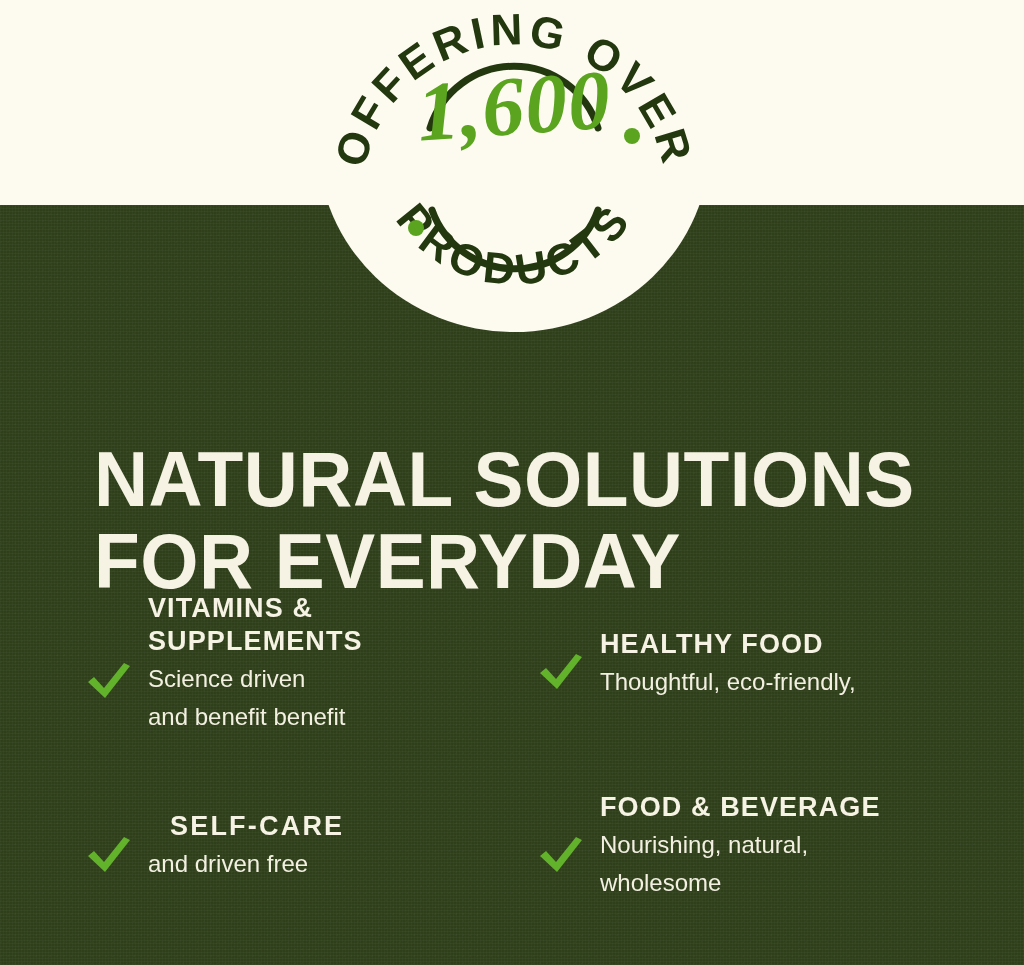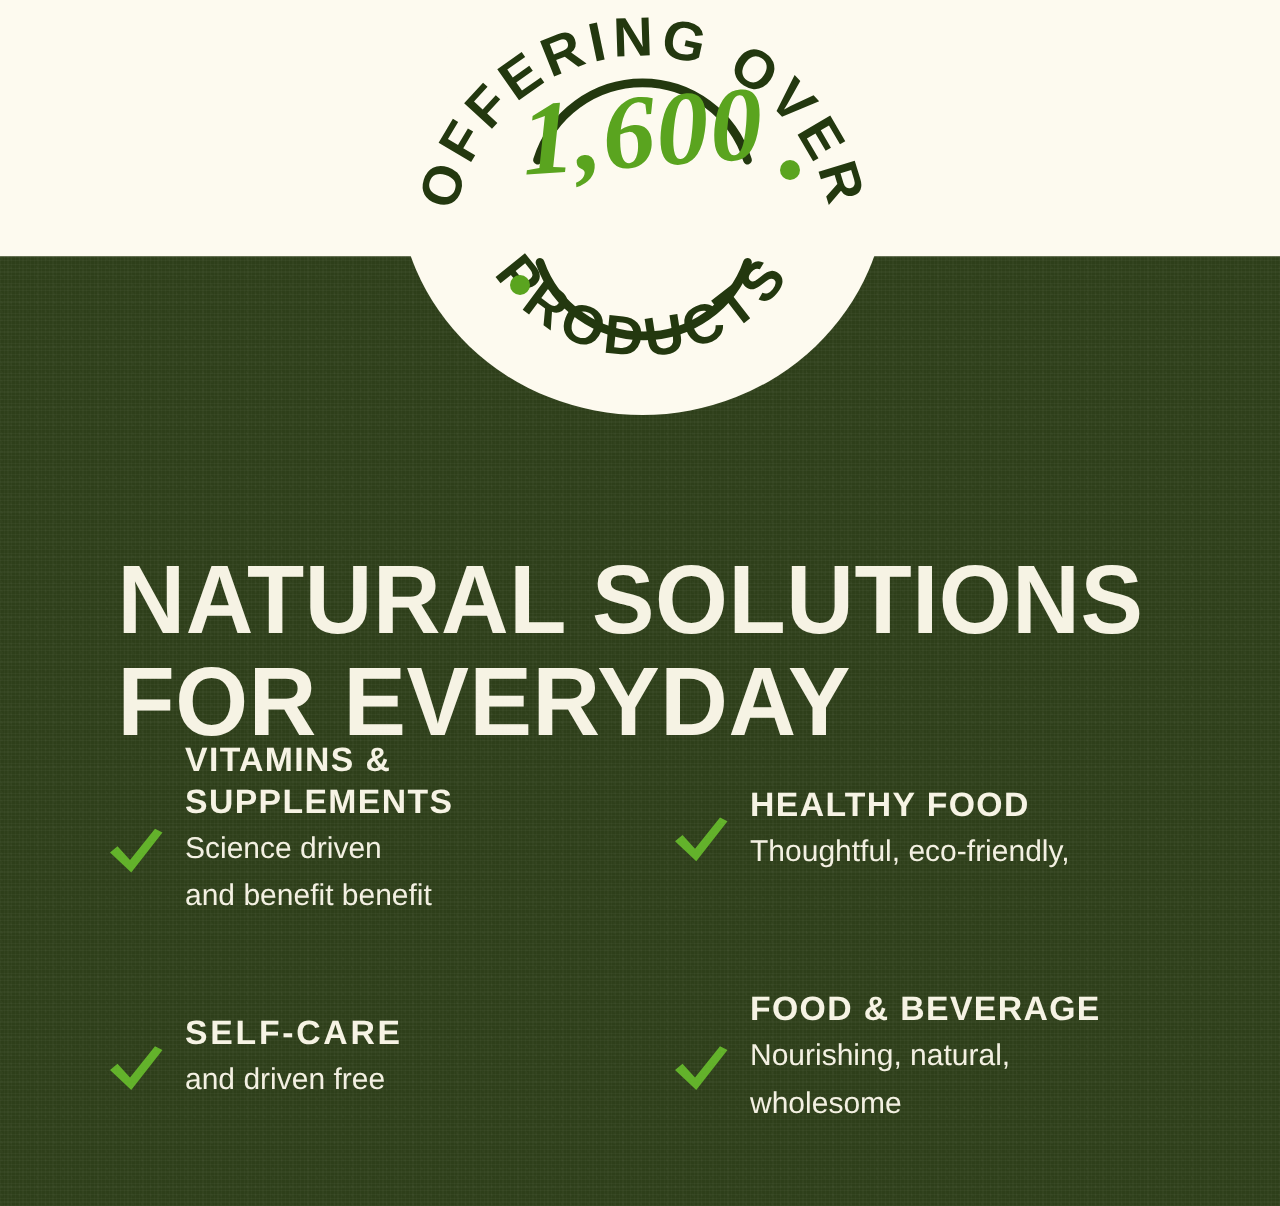--- a/index.html
+++ b/index.html
@@ -152,21 +152,21 @@
   }
   .feature-title {
     color: #f6f3e4;
     font-family: "Liberation Sans", sans-serif;
     font-weight: 700;
     font-size: 27px;
     line-height: 33px;
     letter-spacing: 1.1px;
     margin: 0 0 2px 0;
   }
-  .feature-title.wide { letter-spacing: 2.2px; }
+  .feature-title.wide { letter-spacing: 2.2px; margin-left: 22px; }
   .feature-desc {
     color: #f3f0e2;
     font-family: "Liberation Sans", sans-serif;
     font-weight: 400;
     font-size: 24px;
     line-height: 38px;
     margin: 0;
   }
   .feature-desc span { display: block; white-space: nowrap; }
 </style>

